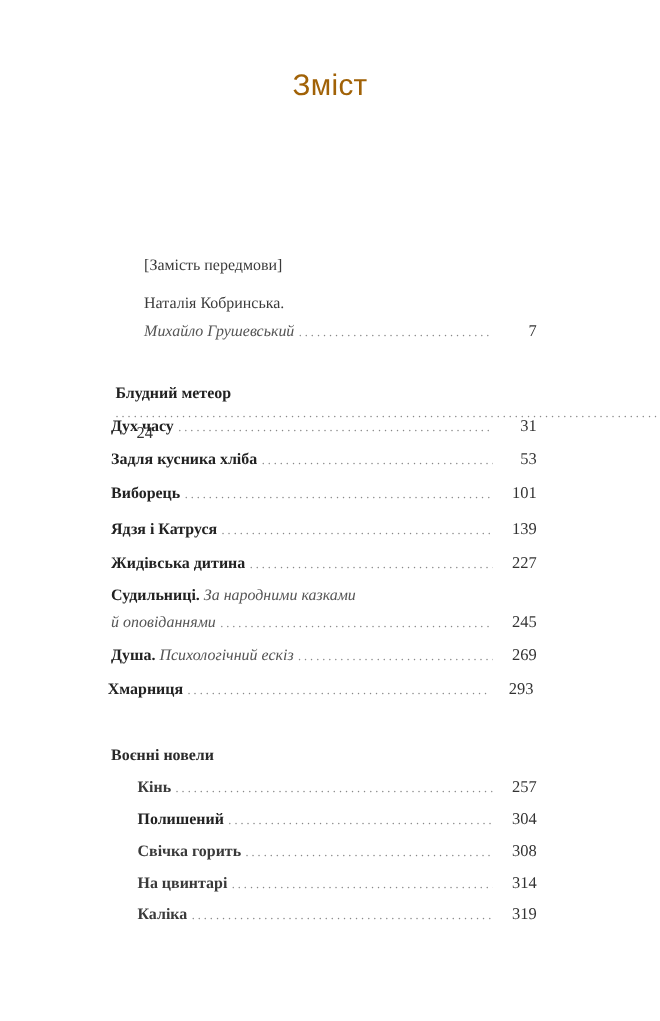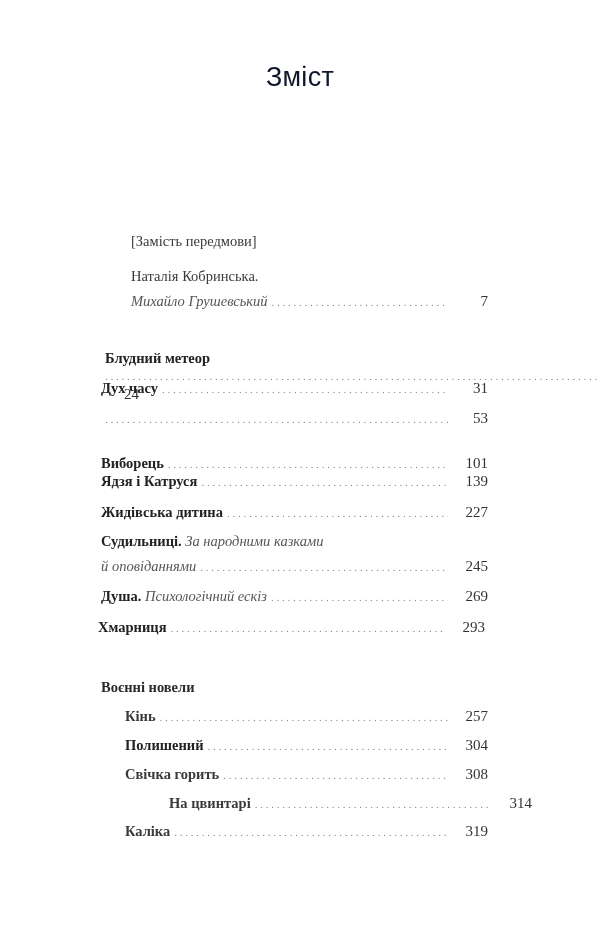--- a/index.html
+++ b/index.html
@@ -17,21 +17,21 @@
     }
     .title {
       position: absolute;
       top: 62px;
       left: 0;
       width: 600px;
       text-align: center;
       font-family: "Liberation Sans", "DejaVu Sans", sans-serif;
       font-size: 27px;
       font-weight: 500;
-      color: #0f172a;
+      color: #a16207;
       letter-spacing: 0.3px;
     }
     .toc {
       position: absolute;
       left: 0;
       top: 0;
       width: 600px;
     }
     .row {
       position: absolute;
@@ -99,24 +99,25 @@
     <span class="label bold">Блудний метеор</span>
     <span class="leader"></span>
     <span class="page">24</span>
   </div>
   <div class="row" style="top:379px; left:101px; width:387px;">
     <span class="label bold">Дух часу</span>
     <span class="leader"></span>
     <span class="page">31</span>
   </div>
   <div class="row" style="top:409px; left:101px; width:387px;">
+    <span class="label bold">Задля кусника хліба</span>
     <span class="leader"></span>
     <span class="page">53</span>
   </div>
-  <div class="row" style="top:454px; left:101px; width:387px;">
+  <div class="row" style="top:440px; left:101px; width:387px;">
     <span class="label bold">Виборець</span>
     <span class="leader"></span>
     <span class="page">101</span>
   </div>
   <div class="row" style="top:472px; left:101px; width:387px;">
     <span class="label bold">Ядзя і Катруся</span>
     <span class="leader"></span>
     <span class="page">139</span>
   </div>
   <div class="row" style="top:503px; left:101px; width:387px;">
@@ -159,21 +160,21 @@
   <div class="row" style="top:736px; left:125px; width:363px;">
     <span class="label bold">Полишений</span>
     <span class="leader"></span>
     <span class="page">304</span>
   </div>
   <div class="row" style="top:765px; left:125px; width:363px;justify-content:flex-end;">
     <span class="label regular">Свічка горить</span>
     <span class="leader"></span>
     <span class="page">308</span>
   </div>
-  <div class="row" style="top:794px; left:125px; width:363px;margin-left:44px;">
+  <div class="row" style="top:794px; left:125px; width:363px;">
     <span class="label regular">На цвинтарі</span>
     <span class="leader"></span>
     <span class="page">314</span>
   </div>
   <div class="row" style="top:822px; left:125px; width:363px;">
     <span class="label regular">Каліка</span>
     <span class="leader"></span>
     <span class="page">319</span>
   </div>
 

